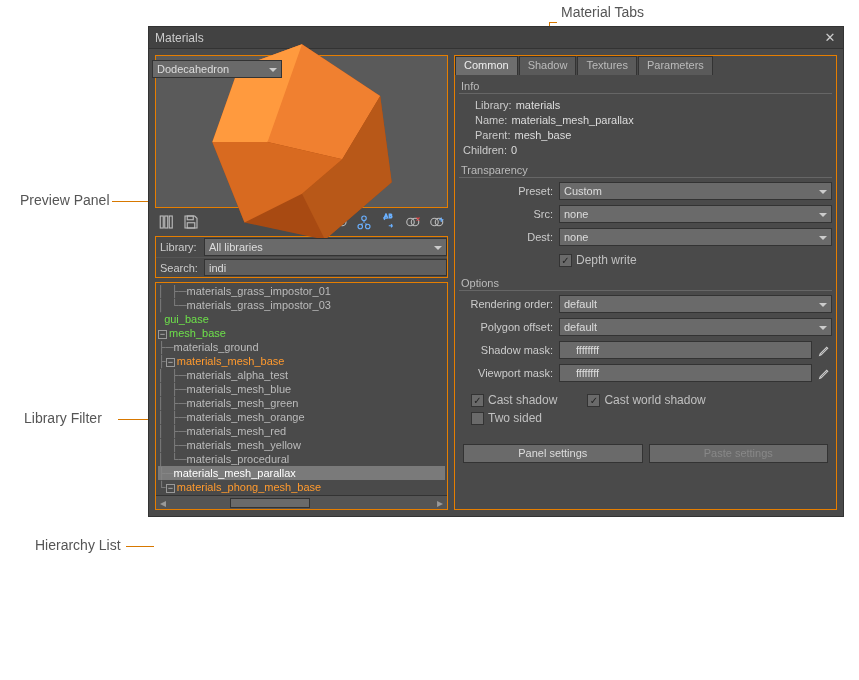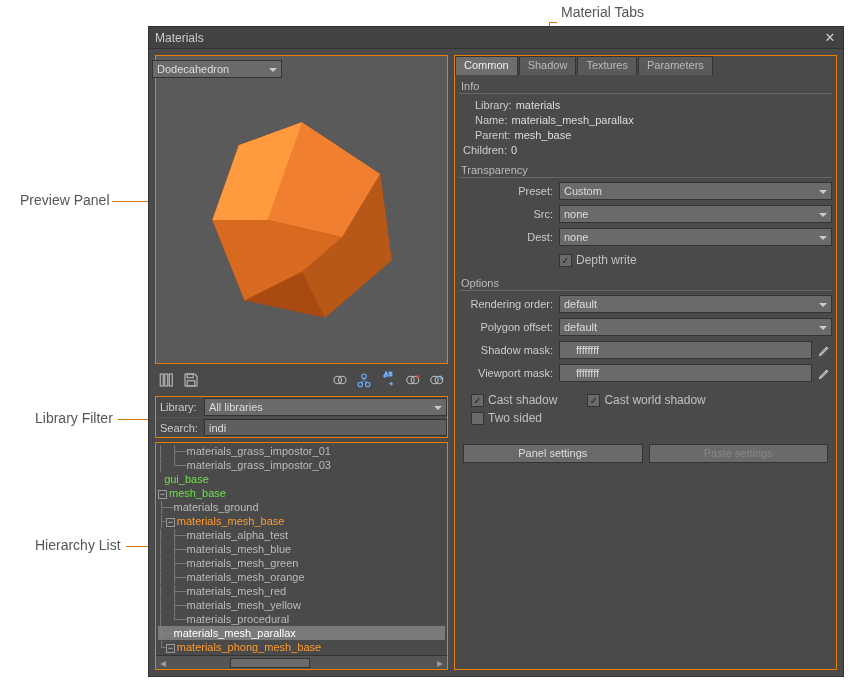--- a/index.html
+++ b/index.html
@@ -1,20 +1,20 @@
 <!DOCTYPE html>
 <html><head>
 <meta charset="utf-8">
 <style>
 * { margin: 0; padding: 0; box-sizing: border-box; }
 body { background: #fff; font-family: "Segoe UI", Tahoma, sans-serif; font-size: 12px; color: #c0c0c0; }
 .canvas { position: relative; width: 859px; height: 680px; border-radius: 15px; }
 .annot { position: absolute; font-size: 14px; color: #555; }
 .annot-line { position: absolute; background: #d77800; }
-.window { position: absolute; left: 148px; top: 26px; width: 696px; height: 651px; background: #4a4a4a; border: 1px solid #333; }
+.window { position: absolute; left: 148px; top: 26px; width: 696px; height: 491px; background: #4a4a4a; border: 1px solid #333; }
 .titlebar { height: 22px; background: #424242; display: flex; align-items: center; padding: 0 6px; border-bottom: 1px solid #333; }
 .titlebar .title { flex: 1; color: #ccc; font-size: 12px; }
 .titlebar .close { width: 14px; height: 14px; display: flex; align-items: center; justify-content: center; color: #ccc; font-size: 13px; cursor: pointer; }
 .body { display: flex; gap: 6px; padding: 6px; height: calc(100% - 22px); }
 .left-col { width: 293px; display: flex; flex-direction: column; gap: 4px; }
 .right-col { flex: 1; display: flex; flex-direction: column; }
 .orange-box { border: 1px solid #e67e00; }
 .preview { height: 311px; background: #5a5a5a; position: relative; }
 .preview-select { position: absolute; right: 4px; top: 4px; width: 130px; }
 .dropdown { background: #6a6a6a; border: 1px solid #333; height: 18px; display: flex; align-items: center; padding: 0 4px; color: #ddd; font-size: 11px; position: relative; }
@@ -67,21 +67,21 @@
 <body>
 <div class="canvas">
 
 <div class="annot" style="left:561px; top:4px;"><span>Material Tabs</span></div>
 <div class="annot-line" style="left:549px; top:22px; width:1px; height:38px;"></div>
 <div class="annot-line" style="left:549px; top:22px; width:8px; height:1px;"></div>
 
 <div class="annot" style="left:20px; top:192px;"><span>Preview Panel</span></div>
 <div class="annot-line" style="left:112px; top:201px; width:42px; height:1px;"></div>
 
-<div class="annot" style="left:35px; top:410px;text-align:right;"><span>Library Filter</span></div>
+<div class="annot" style="left:24px; top:410px;text-align:right;"><span>Library Filter</span></div>
 <div class="annot-line" style="left:118px; top:419px; width:36px; height:1px;"></div>
 
 <div class="annot" style="left:35px; top:537px;"><span>Hierarchy List</span></div>
 <div class="annot-line" style="left:126px; top:546px; width:28px; height:1px;"></div>
 
 <div class="window">
   <div class="titlebar">
     <div class="title">Materials</div>
     <div class="close">✕</div>
   </div>

